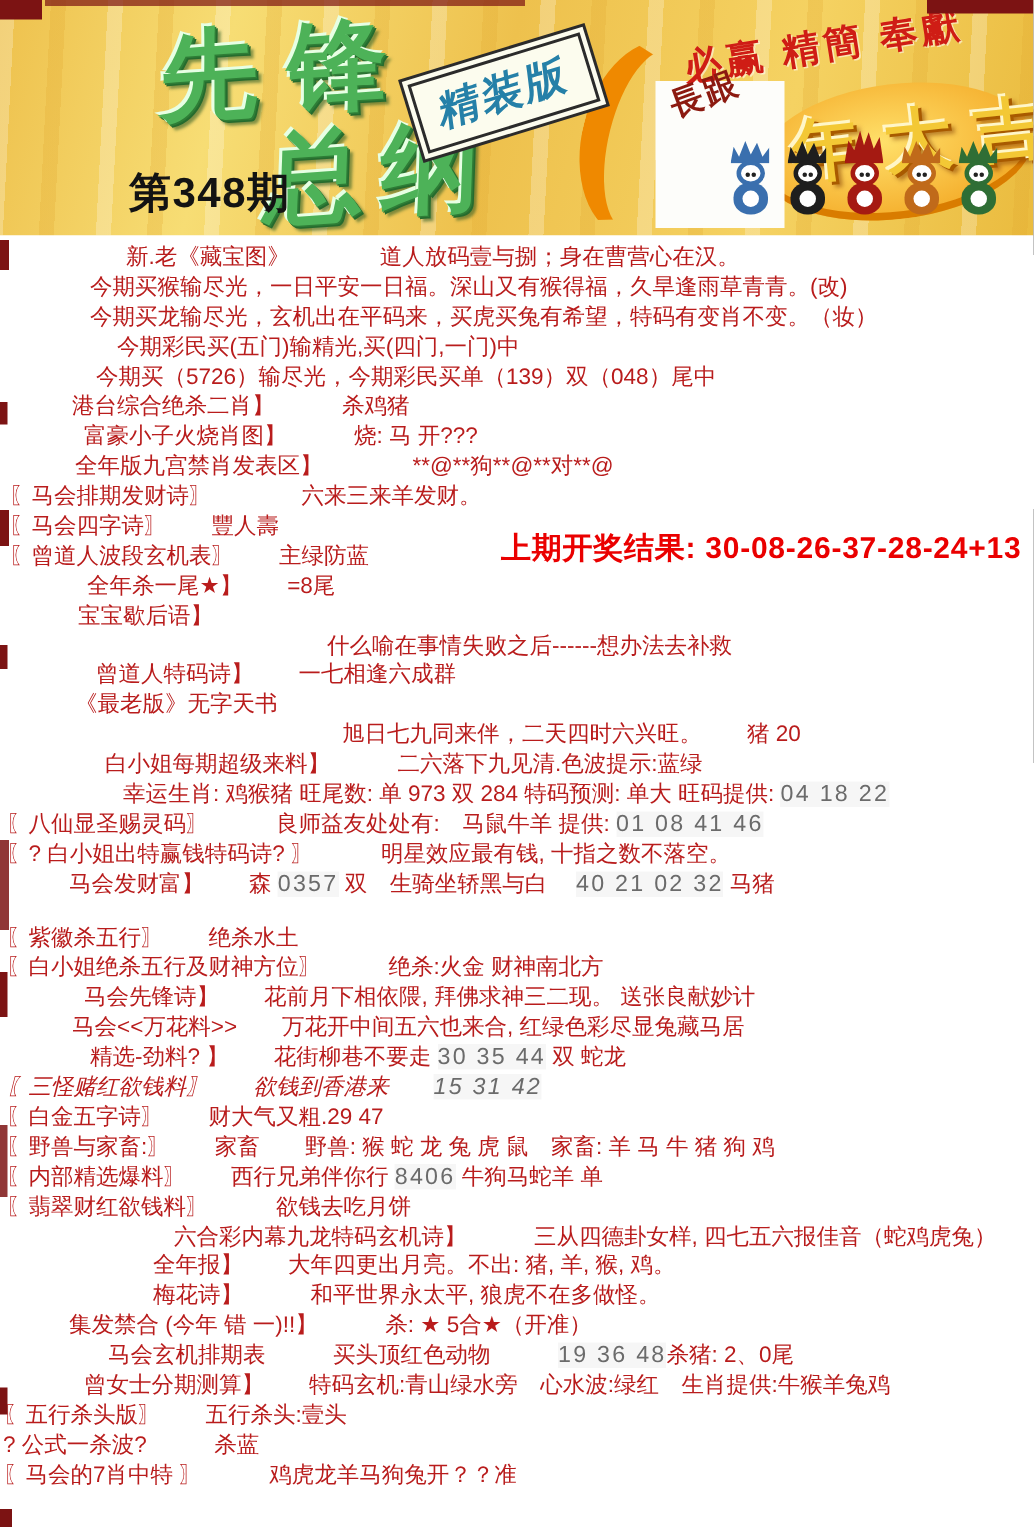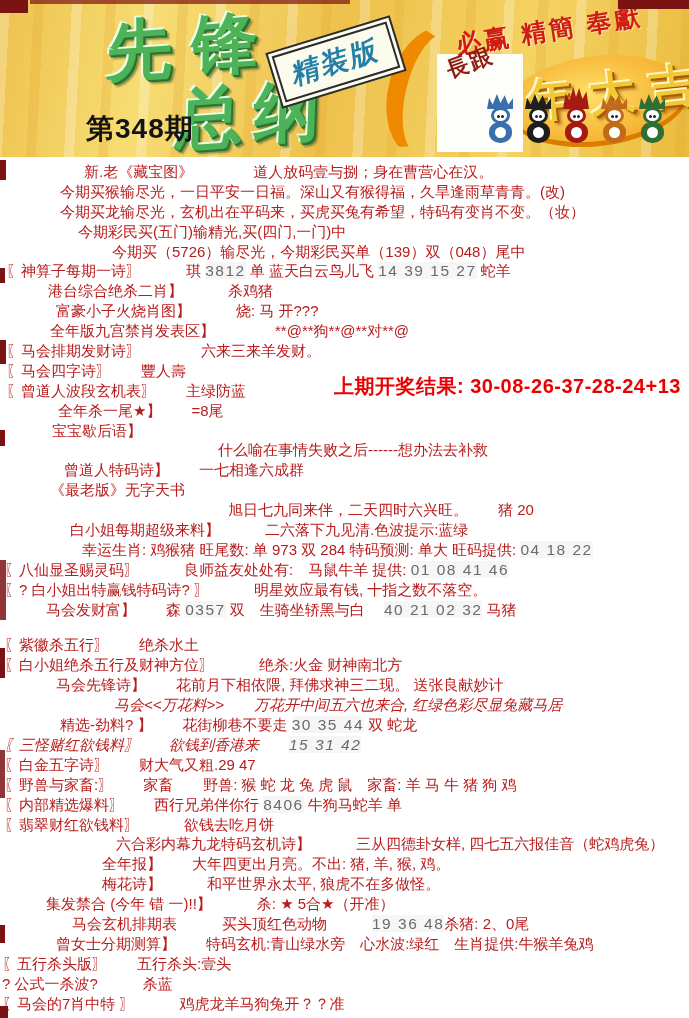--- a/index.html
+++ b/index.html
@@ -161,43 +161,42 @@
           <div class="bod"></div>
         </div>
     </div>
   </div>
 
   <div class="sheet" id="sheet">
       <div class="line" style="padding-left: 84px;"><span class="t-k">新.老《藏宝图》　　　　道人放码壹与捌；身在曹营心在汉。</span></div>
       <div class="line" style="padding-left: 60px;"><span class="t-k">今期买猴输尽光，一日平安一日福。深山又有猴得福，久旱逢雨草青青。(改)</span></div>
       <div class="line" style="padding-left: 60px;"><span class="t-k">今期买龙输尽光，玄机出在平码来，买虎买兔有希望，特码有变肖不变。（妆）</span></div>
       <div class="line" style="padding-left: 66px; margin-left: 12px;"><span class="t-k">今期彩民买(五门)输精光,买(四门,一门)中</span></div>
-      <div class="line" style="padding-left: 64px; margin-left: 48px;"><span class="t-k">今期买（5726）输尽光，今期彩民买单（139）双（048）尾中</span></div>
-      <div class="line" style="padding-left: 6px;"><span class="t-k">〖神算子每期一诗〗　　　琪  </span><span class="t-g">3812</span><span class="t-k"> 单  蓝天白云鸟儿飞  </span><span class="t-g">14 39 15 27</span><span class="t-k">  蛇羊</span></div>
+      <div class="line" style="padding-left: 64px;"><span class="t-k">今期买（5726）输尽光，今期彩民买单（139）双（048）尾中</span></div>
       <div class="line" style="padding-left: 48px;"><span class="t-k">港台综合绝杀二肖】　　　杀鸡猪</span></div>
       <div class="line" style="padding-left: 56px;"><span class="t-k">富豪小子火烧肖图】　　　烧: 马 开???</span></div>
       <div class="line" style="padding-left: 50px;"><span class="t-k">全年版九宫禁肖发表区】　　　　**@**狗**@**对**@</span></div>
       <div class="line" style="padding-left: 6px;"><span class="t-k">〖马会排期发财诗〗　　　　六来三来羊发财。</span></div>
       <div class="line" style="padding-left: 6px;"><span class="t-k">〖马会四字诗〗　　豐人壽</span></div>
       <div class="line" style="padding-left: 6px;"><span class="t-k">〖曾道人波段玄机表〗　　主绿防蓝</span><span class="t-r">上期开奖结果: 30-08-26-37-28-24+13</span></div>
       <div class="line" style="padding-left: 58px;"><span class="t-k">全年杀一尾★】　　=8尾</span></div>
       <div class="line" style="padding-left: 52px;"><span class="t-k">宝宝歇后语】</span></div>
       <div class="line" style="padding-left: 218px;"><span class="t-k">什么喻在事情失败之后------想办法去补救</span></div>
       <div class="line" style="padding-left: 64px;"><span class="t-k">曾道人特码诗】　　一七相逢六成群</span></div>
       <div class="line" style="padding-left: 50px;"><span class="t-k">《最老版》无字天书</span></div>
       <div class="line" style="padding-left: 228px;"><span class="t-k">旭日七九同来伴，二天四时六兴旺。　　猪 20</span></div>
       <div class="line" style="padding-left: 70px;"><span class="t-k">白小姐每期超级来料】　　　二六落下九见清.色波提示:蓝绿</span></div>
       <div class="line" style="padding-left: 82px;"><span class="t-k">幸运生肖: 鸡猴猪 旺尾数: 单 973 双 284 特码预测: 单大 旺码提供:  </span><span class="t-g">04 18 22</span></div>
       <div class="line" style="padding-left: 4px;"><span class="t-k">〖八仙显圣赐灵码〗　　　良师益友处处有:　马鼠牛羊 提供:  </span><span class="t-g">01 08 41 46</span></div>
       <div class="line" style="padding-left: 4px;"><span class="t-k">〖? 白小姐出特赢钱特码诗? 〗　　　明星效应最有钱, 十指之数不落空。</span></div>
       <div class="line" style="padding-left: 46px;"><span class="t-k">马会发财富】　　森  </span><span class="t-g">0357</span><span class="t-k"> 双　生骑坐轿黑与白　 </span><span class="t-g">40 21 02 32</span><span class="t-k"> 马猪</span></div>
       <div class="line" style="padding-left: 4px; margin-top: 16px;"><span class="t-k">〖紫徽杀五行〗　　绝杀水土</span></div>
       <div class="line" style="padding-left: 4px;"><span class="t-k">〖白小姐绝杀五行及财神方位〗　　　绝杀:火金 财神南北方</span></div>
       <div class="line" style="padding-left: 56px;"><span class="t-k">马会先锋诗】　　花前月下相依隈, 拜佛求神三二现。 送张良献妙计</span></div>
-      <div class="line" style="padding-left: 114px; font-style: italic;"><span class="t-k">马会&lt;&lt;万花料&gt;&gt;　　万花开中间五六也来合, 红绿色彩尽显兔藏马居</span></div>
+      <div class="line" style="padding-left: 48px;"><span class="t-k">马会&lt;&lt;万花料&gt;&gt;　　万花开中间五六也来合, 红绿色彩尽显兔藏马居</span></div>
       <div class="line" style="padding-left: 60px;"><span class="t-k">精选-劲料? 】　　花街柳巷不要走 </span><span class="t-g">30 35 44</span><span class="t-k"> 双 蛇龙</span></div>
       <div class="line" style="padding-left: 4px; font-style: italic;"><span class="t-k">〖三怪赌红欲钱料〗　　欲钱到香港来　　</span><span class="t-g">15 31 42</span></div>
       <div class="line" style="padding-left: 4px;"><span class="t-k">〖白金五字诗〗　　财大气又粗.29 47</span></div>
       <div class="line" style="padding-left: 4px;"><span class="t-k">〖野兽与家畜:〗　　家畜　　野兽: 猴 蛇 龙 兔 虎 鼠　家畜: 羊 马 牛 猪 狗 鸡</span></div>
       <div class="line" style="padding-left: 4px;"><span class="t-k">〖内部精选爆料〗　　西行兄弟伴你行 </span><span class="t-g">8406</span><span class="t-k"> 牛狗马蛇羊 单</span></div>
       <div class="line" style="padding-left: 4px;"><span class="t-k">〖翡翠财红欲钱料〗　　　欲钱去吃月饼</span></div>
       <div class="line" style="padding-left: 116px;"><span class="t-k">六合彩内幕九龙特码玄机诗】　　　三从四德卦女样, 四七五六报佳音（蛇鸡虎兔）</span></div>
       <div class="line" style="padding-left: 102px;"><span class="t-k">全年报】　　大年四更出月亮。不出: 猪, 羊, 猴, 鸡。</span></div>
       <div class="line" style="padding-left: 102px;"><span class="t-k">梅花诗】　　　和平世界永太平, 狼虎不在多做怪。</span></div>
       <div class="line" style="padding-left: 46px;"><span class="t-k">集发禁合 (今年 错 一)!!】　　　杀: ★ 5合★（开准）</span></div>

